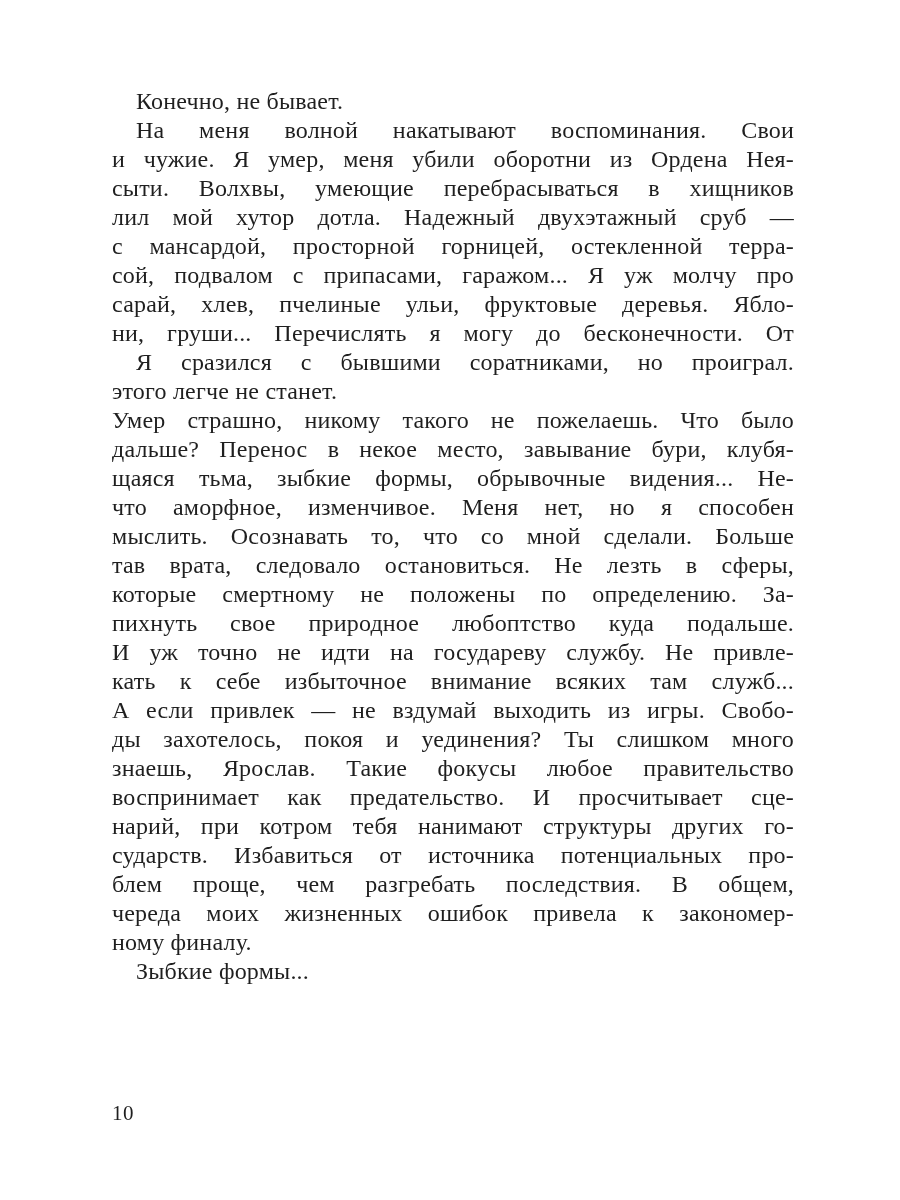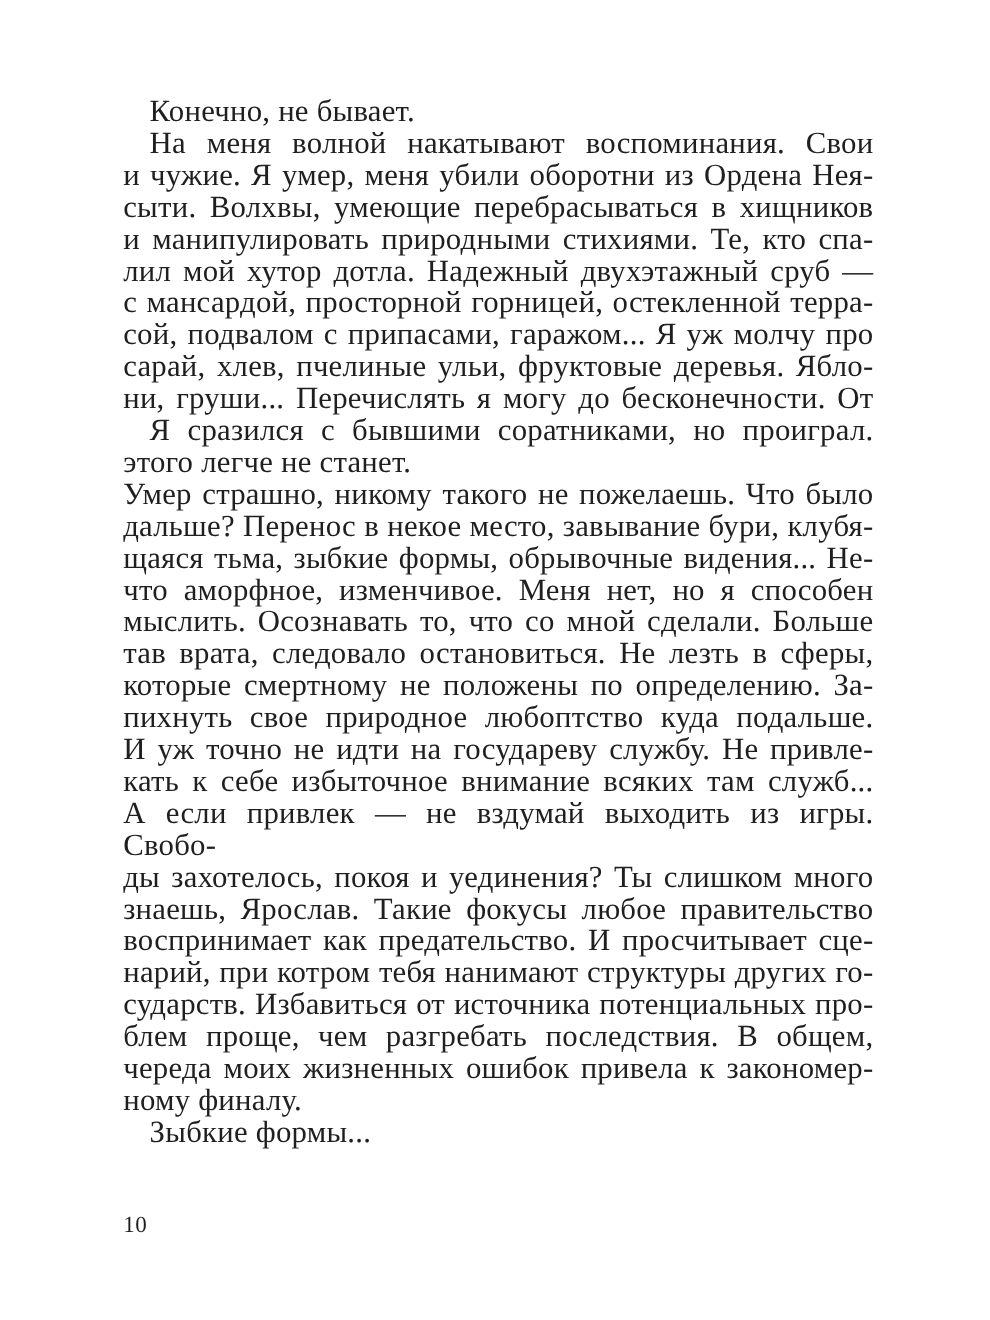--- a/index.html
+++ b/index.html
@@ -18,21 +18,21 @@
   .page {
     position: absolute;
     inset: 0;
     background: #ffffff;
   }
   .text-block {
     position: absolute;
     left: 112px;
     top: 87px;
     width: 682px;
-    font-size: 28px;
+    font-size: 24px;
     letter-spacing: 0.2px;
   }
   .line {
     line-height: 29px;
     text-align: justify;
     text-align-last: justify;
   }
   .line.first {
     text-indent: 24px;
   }
@@ -51,21 +51,20 @@
 </style>
 </head>
 <body style="color: rgb(31, 31, 31); background: rgb(255, 255, 255);">
 
 <div class="page">
   <div class="text-block">
       <div class="line first last">Конечно, не бывает.</div>
       <div class="line first">На меня волной накатывают воспоминания. Свои</div>
       <div class="line">и чужие. Я умер, меня убили оборотни из Ордена Нея-</div>
       <div class="line">сыти. Волхвы, умеющие перебрасываться в хищников</div>
-      <div class="line">и манипулировать природными стихиями. Те, кто спа-</div>
       <div class="line">лил мой хутор дотла. Надежный двухэтажный сруб —</div>
       <div class="line">с мансардой, просторной горницей, остекленной терра-</div>
       <div class="line">сой, подвалом с припасами, гаражом... Я уж молчу про</div>
       <div class="line">сарай, хлев, пчелиные ульи, фруктовые деревья. Ябло-</div>
       <div class="line">ни, груши... Перечислять я могу до бесконечности. От</div>
       <div class="line first">Я сразился с бывшими соратниками, но проиграл.</div>
       <div class="line last">этого легче не станет.</div>
       <div class="line">Умер страшно, никому такого не пожелаешь. Что было</div>
       <div class="line">дальше? Перенос в некое место, завывание бури, клубя-</div>
       <div class="line">щаяся тьма, зыбкие формы, обрывочные видения... Не-</div>

